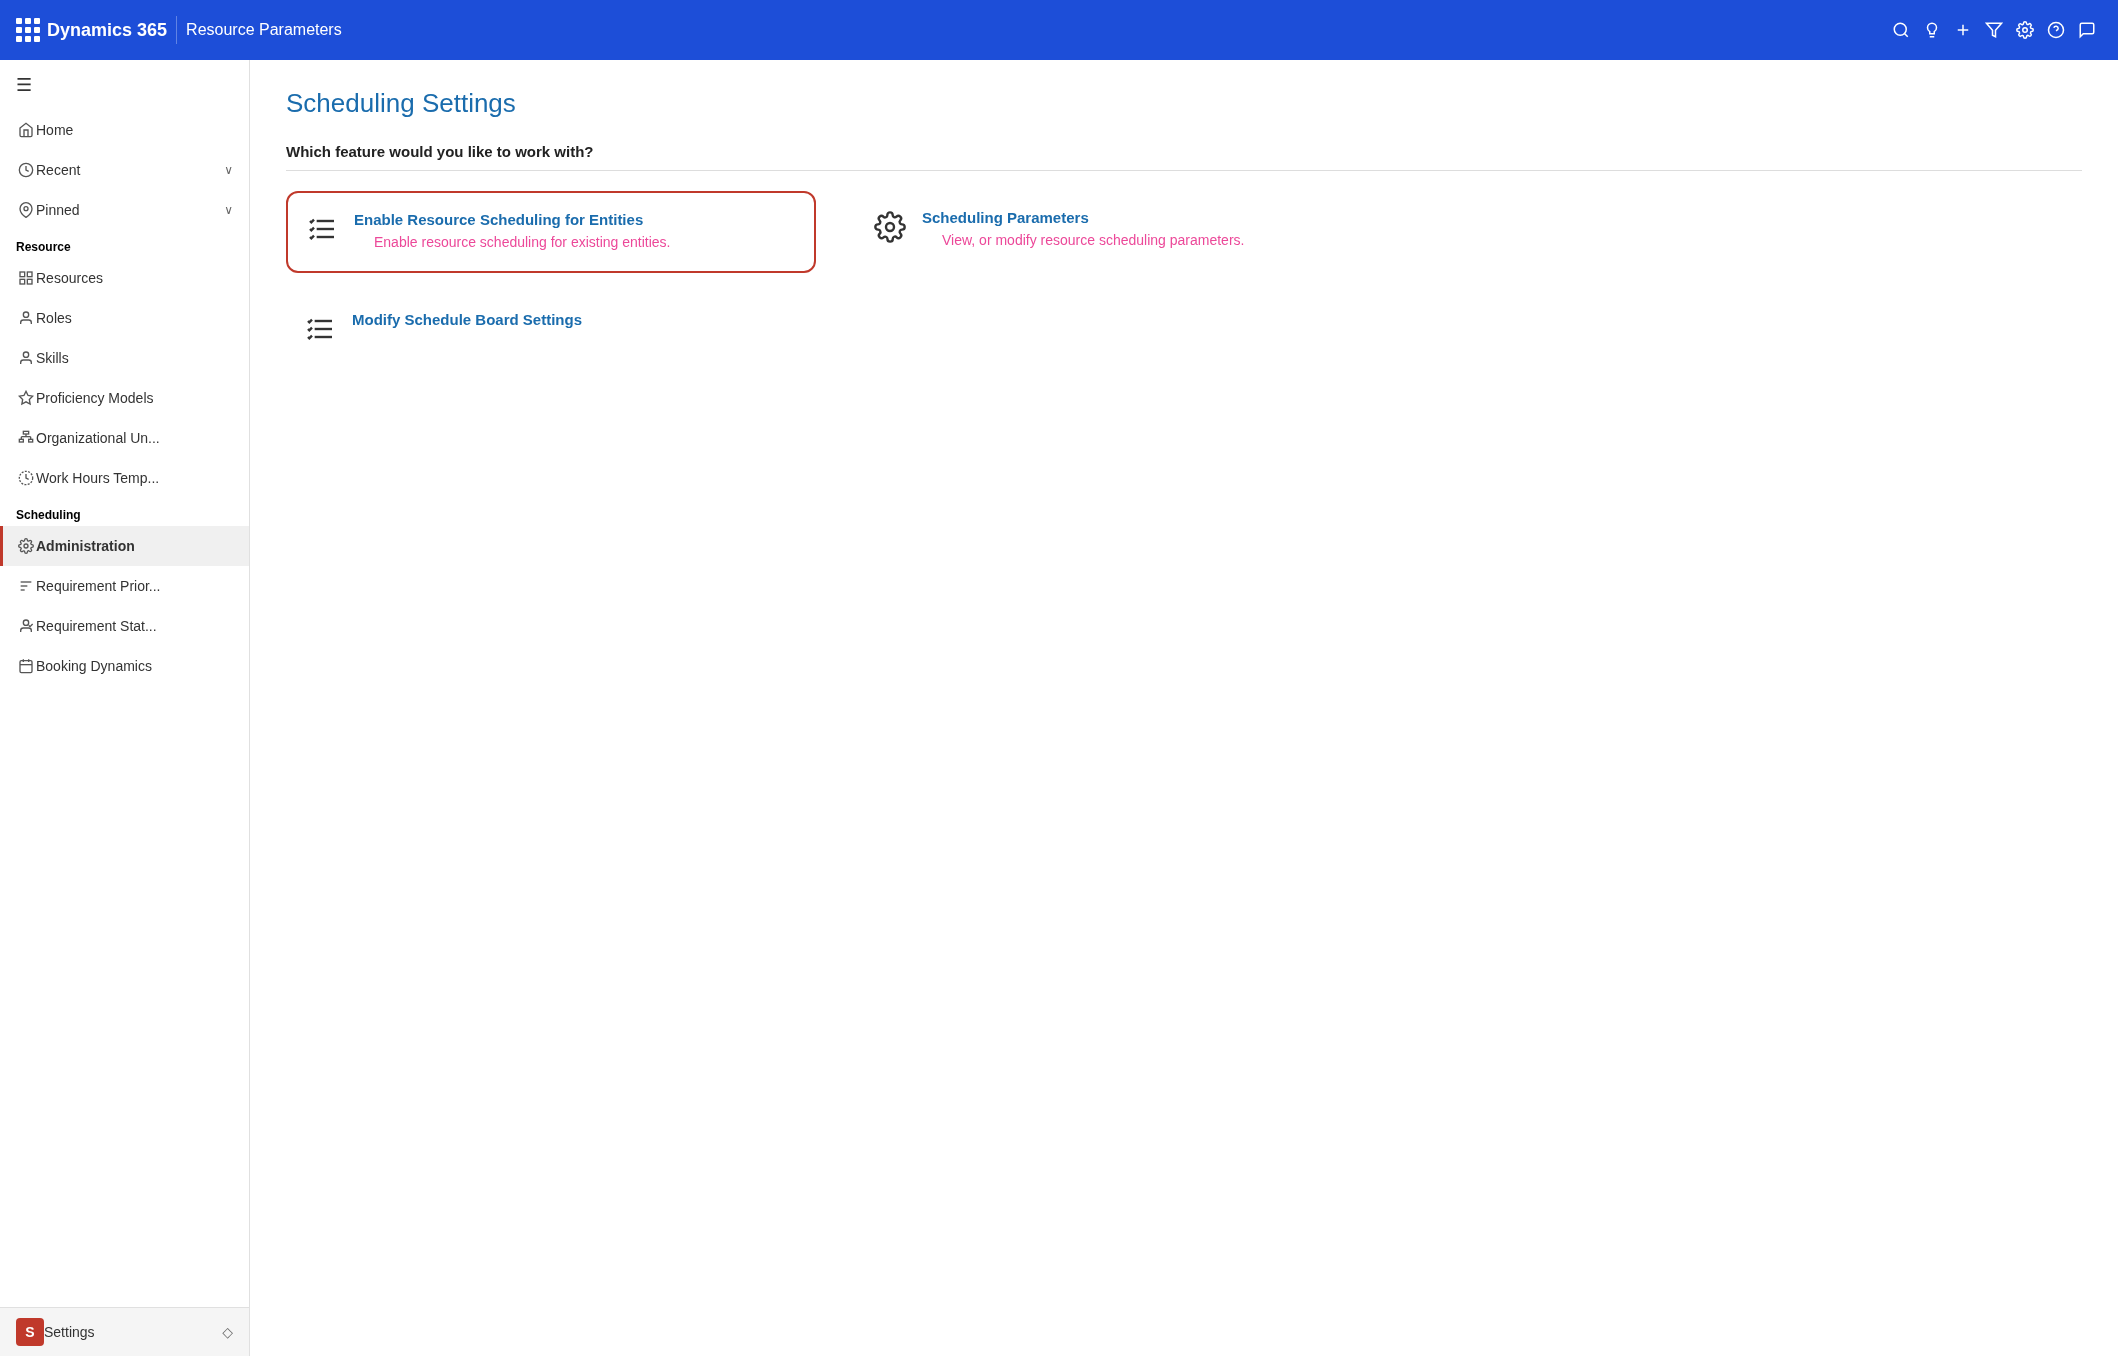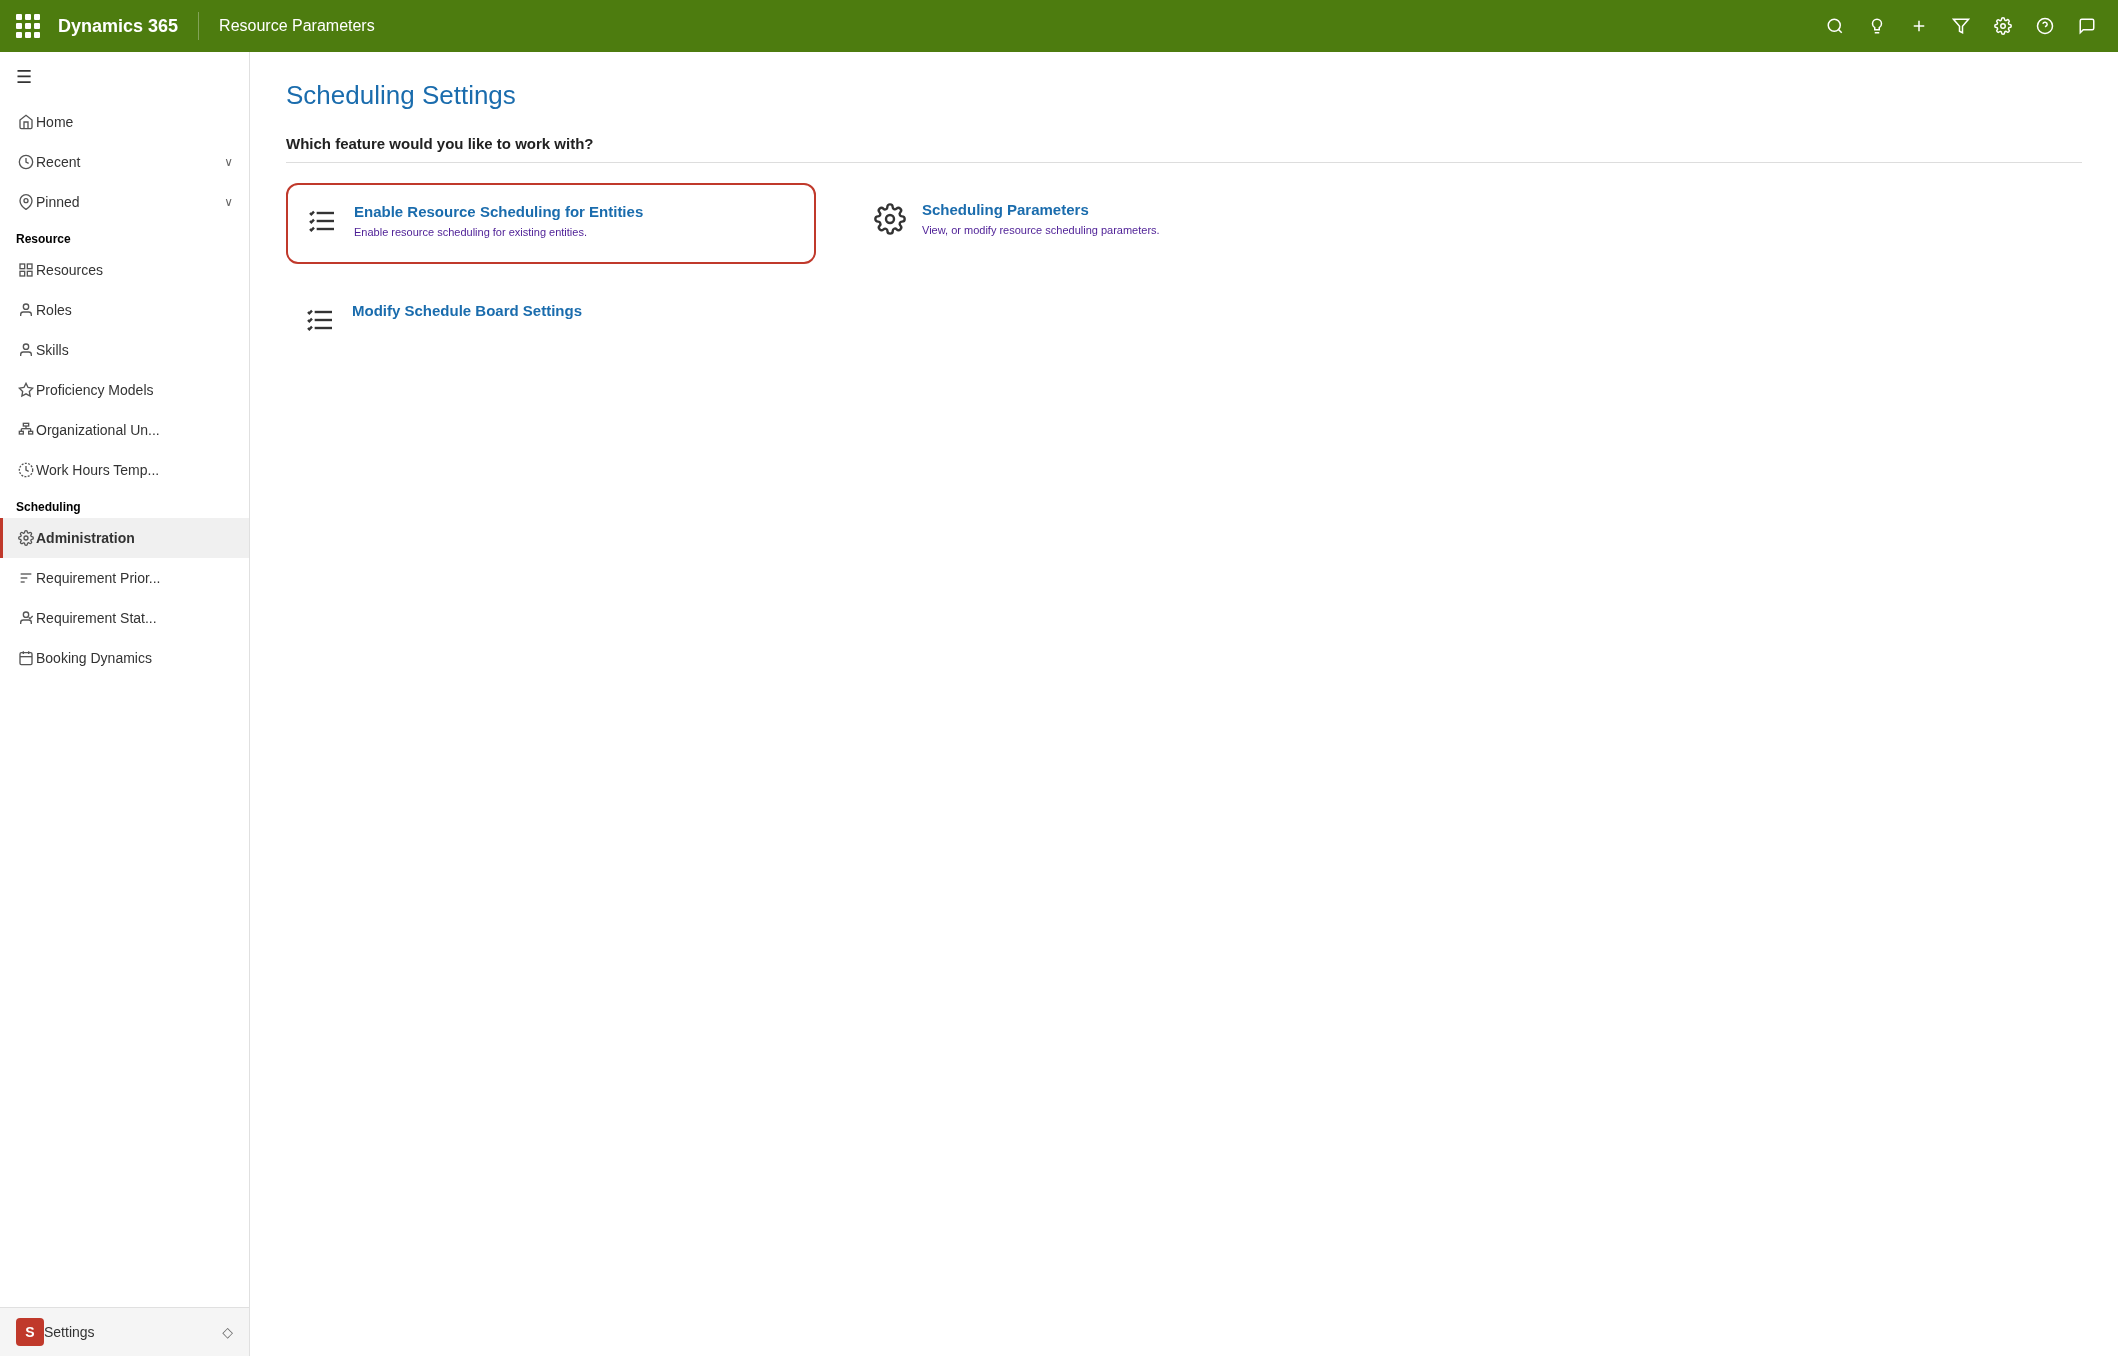--- a/index.html
+++ b/index.html
@@ -1,26 +1,26 @@
 <!DOCTYPE html>
 <html><head>
   <meta charset="utf-8">
   <style>
     * { box-sizing: border-box; margin: 0; padding: 0; }
     body { font-family: 'Segoe UI', Tahoma, Geneva, Verdana, sans-serif; background: #fff; display: flex; flex-direction: column; height: 100vh; overflow: hidden; }
 
     
     .topnav {
-      background: #4d7c0f;
+      background: #1d4ed8;
       color: #fff;
-      height: 52px;
+      height: 60px;
       display: flex;
       align-items: center;
       padding: 0 16px;
-      gap: 12px;
+      gap: 1px;
       flex-shrink: 0;
     }
     .topnav-waffle {
       display: grid;
       grid-template-columns: repeat(3,6px);
       grid-template-rows: repeat(3,6px);
       gap: 3px;
       cursor: pointer;
     }
     .topnav-waffle span {
@@ -167,23 +167,24 @@
       margin-top: 2px;
     }
     .feature-card .card-body {}
     .feature-card .card-title {
       font-size: 15px;
       font-weight: 600;
       color: #1a6cad;
       margin-bottom: 4px;
     }
     .feature-card .card-desc {
-      font-size: 11px;
-      color: #4c1d95;
+      font-size: 14px;
+      color: #ec4899;
       line-height: 1.5;
+      margin-left: 20px;
     }
   </style>
 </head>
 <body>
 
 <nav class="topnav">
   <div class="topnav-waffle">
     <span></span>
       <span></span>
       <span></span>

